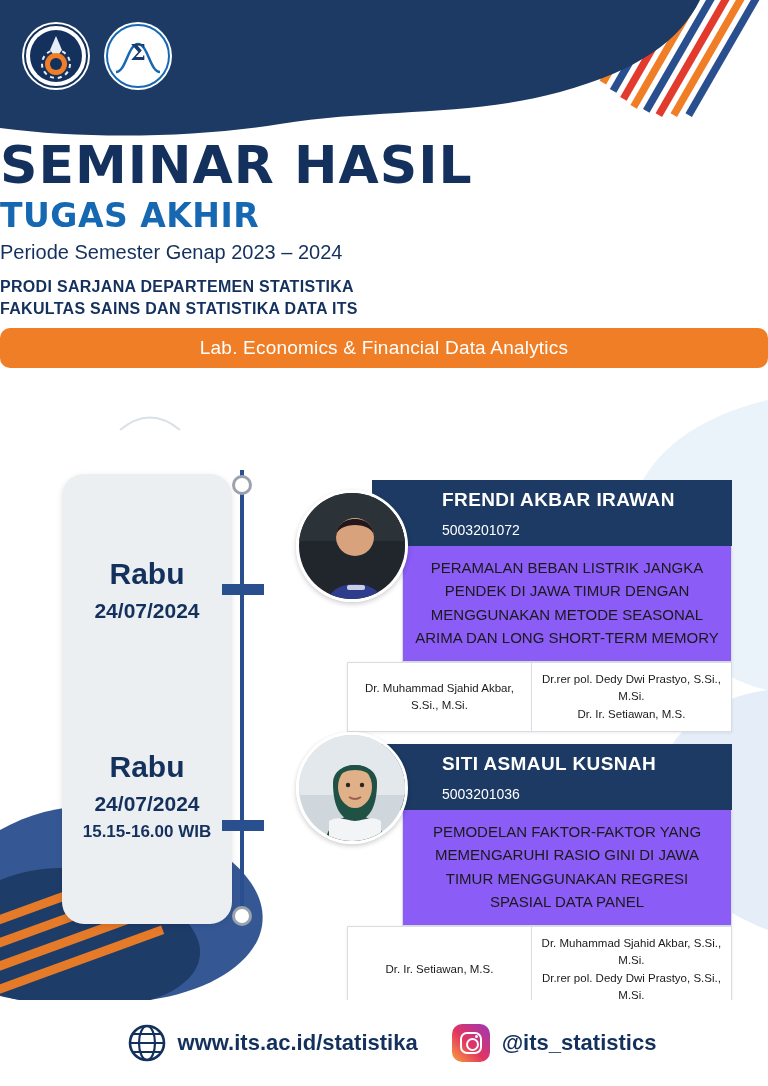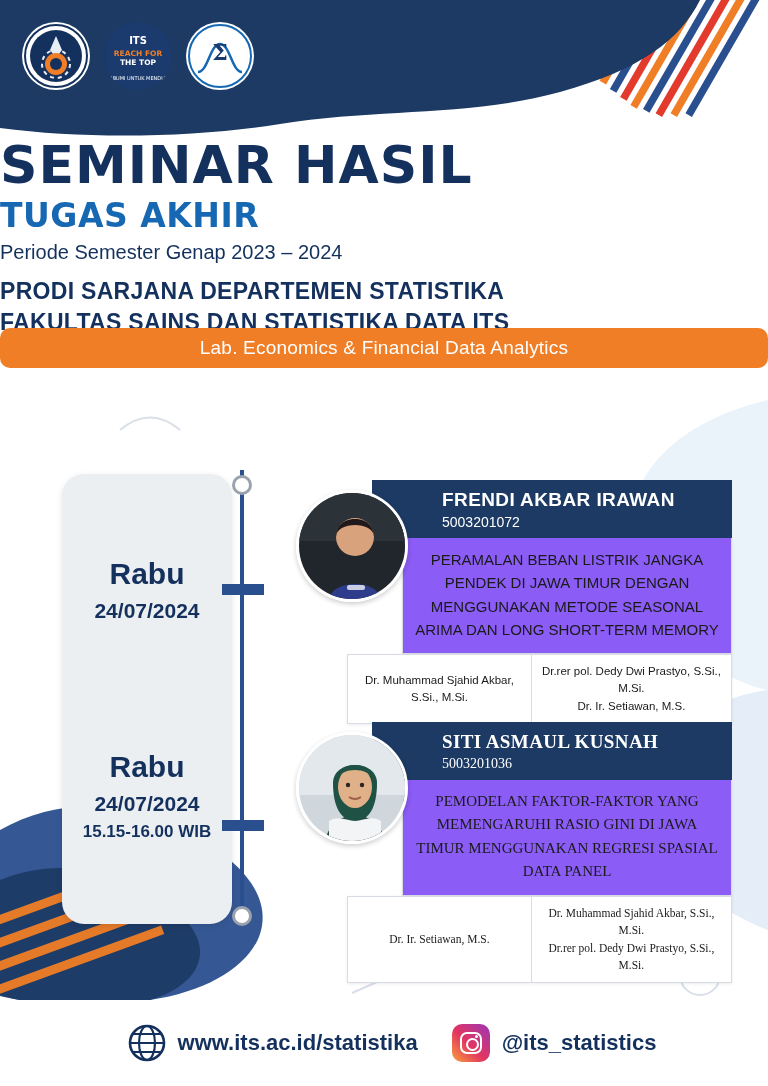--- a/index.html
+++ b/index.html
@@ -59,21 +59,21 @@
   }
   .t-sub {
     font-size: 33px; font-weight: 800; letter-spacing: 0.5px;
     color: #1668b3; line-height: 1.15; margin-top: 4px;
     font-family: "DejaVu Sans", sans-serif;
   }
   .t-period {
     font-size: 20px; color: #14315e; margin-top: 6px; font-weight: 400;
   }
   .t-dept {
-    font-size: 23px; font-weight: 700; color: #14315e;
+    font-size: 16px; font-weight: 700; color: #14315e;
     margin-top: 12px; line-height: 1.35; letter-spacing: 0.3px;
   }
 
   
   .band {
     position: absolute; top: 328px; left: 0;
     width: 768px; height: 40px;
     background: #f07e26;
     display: flex; align-items: center; justify-content: center;
     z-index: 4;
@@ -114,34 +114,34 @@
   .date-day { font-size: 30px; font-weight: 700; margin-bottom: 8px; }
   .date-date { font-size: 21px; font-weight: 700; margin-bottom: 6px; }
   .date-time { font-size: 17px; font-weight: 700; }
 
   
   .entry {
     position: absolute; z-index: 3;
     width: 440px;
   }
   .entry.e1 { left: 292px; top: 480px; }
-  .entry.e2 { left: 292px; top: 722px; font-family: Liberation Serif, serif; }
+  .entry.e2 { left: 292px; top: 744px; }
 
   .entry-head {
     margin-left: 80px;
     background: #1c3a63;
     color: #ffffff;
     padding: 9px 10px 8px 70px;
     text-align: left;
     position: relative;
   }
   .entry-name {
     font-size: 19px; font-weight: 700; letter-spacing: 0.4px;
   }
-  .entry-nrp { font-size: 14px; margin-top: 3px; }
+  .entry-nrp { font-size: 14px; margin-top: 11px; }
 
   .entry-title {
     margin-left: 110px;
     background: #8b5cf6;
     border: 1px solid #d8dde3;
     border-top: none;
     padding: 10px 12px 12px;
     text-align: center;
     color: #1a1a1a;
     font-size: 15px;
@@ -267,29 +267,20 @@
         <circle cx="32" cy="32" r="31" fill="#ffffff" stroke="#14315e" stroke-width="2"></circle>
         <circle cx="32" cy="32" r="26" fill="#14315e"></circle>
         <path d="M32 12 L38 26 L32 34 L26 26 Z" fill="#e8eef6"></path>
         <circle cx="32" cy="40" r="11" fill="#f07e26"></circle>
         <circle cx="32" cy="40" r="6" fill="#14315e"></circle>
         <g stroke="#e8eef6" stroke-width="2" fill="none">
           <circle cx="32" cy="40" r="14" stroke-dasharray="4 4"></circle>
         </g>
       </svg>
     </div>
-    <div class="logo its">
-      <svg width="68" height="68" viewBox="0 0 68 68">
-        <circle cx="34" cy="34" r="34" fill="#1b3b6f"></circle>
-        <text x="34" y="22" font-size="10" fill="#ffffff" text-anchor="middle" font-family="DejaVu Sans" font-weight="bold">ITS</text>
-        <text x="34" y="34" font-size="7.5" fill="#f07e26" text-anchor="middle" font-family="DejaVu Sans" font-weight="bold">REACH FOR</text>
-        <text x="34" y="43" font-size="7.5" fill="#ffffff" text-anchor="middle" font-family="DejaVu Sans" font-weight="bold">THE TOP</text>
-        <text x="34" y="58" font-size="5" fill="#ffffff" text-anchor="middle" font-family="DejaVu Sans">BERBUMI UNTUK MENDUNIA</text>
-      </svg>
-    </div>
     <div class="logo">
       <svg width="64" height="64" viewBox="0 0 64 64">
         <circle cx="32" cy="32" r="31" fill="#ffffff" stroke="#1668b3" stroke-width="2"></circle>
         <path d="M10 48 C20 48 22 20 32 20 C42 20 44 48 54 48" stroke="#1668b3" stroke-width="2.5" fill="none"></path>
         <text x="32" y="36" font-size="22" fill="#1b3b6f" text-anchor="middle" font-family="DejaVu Serif" font-weight="bold">Σ</text>
       </svg>
     </div>
   </div>
 
   <div class="titles">

